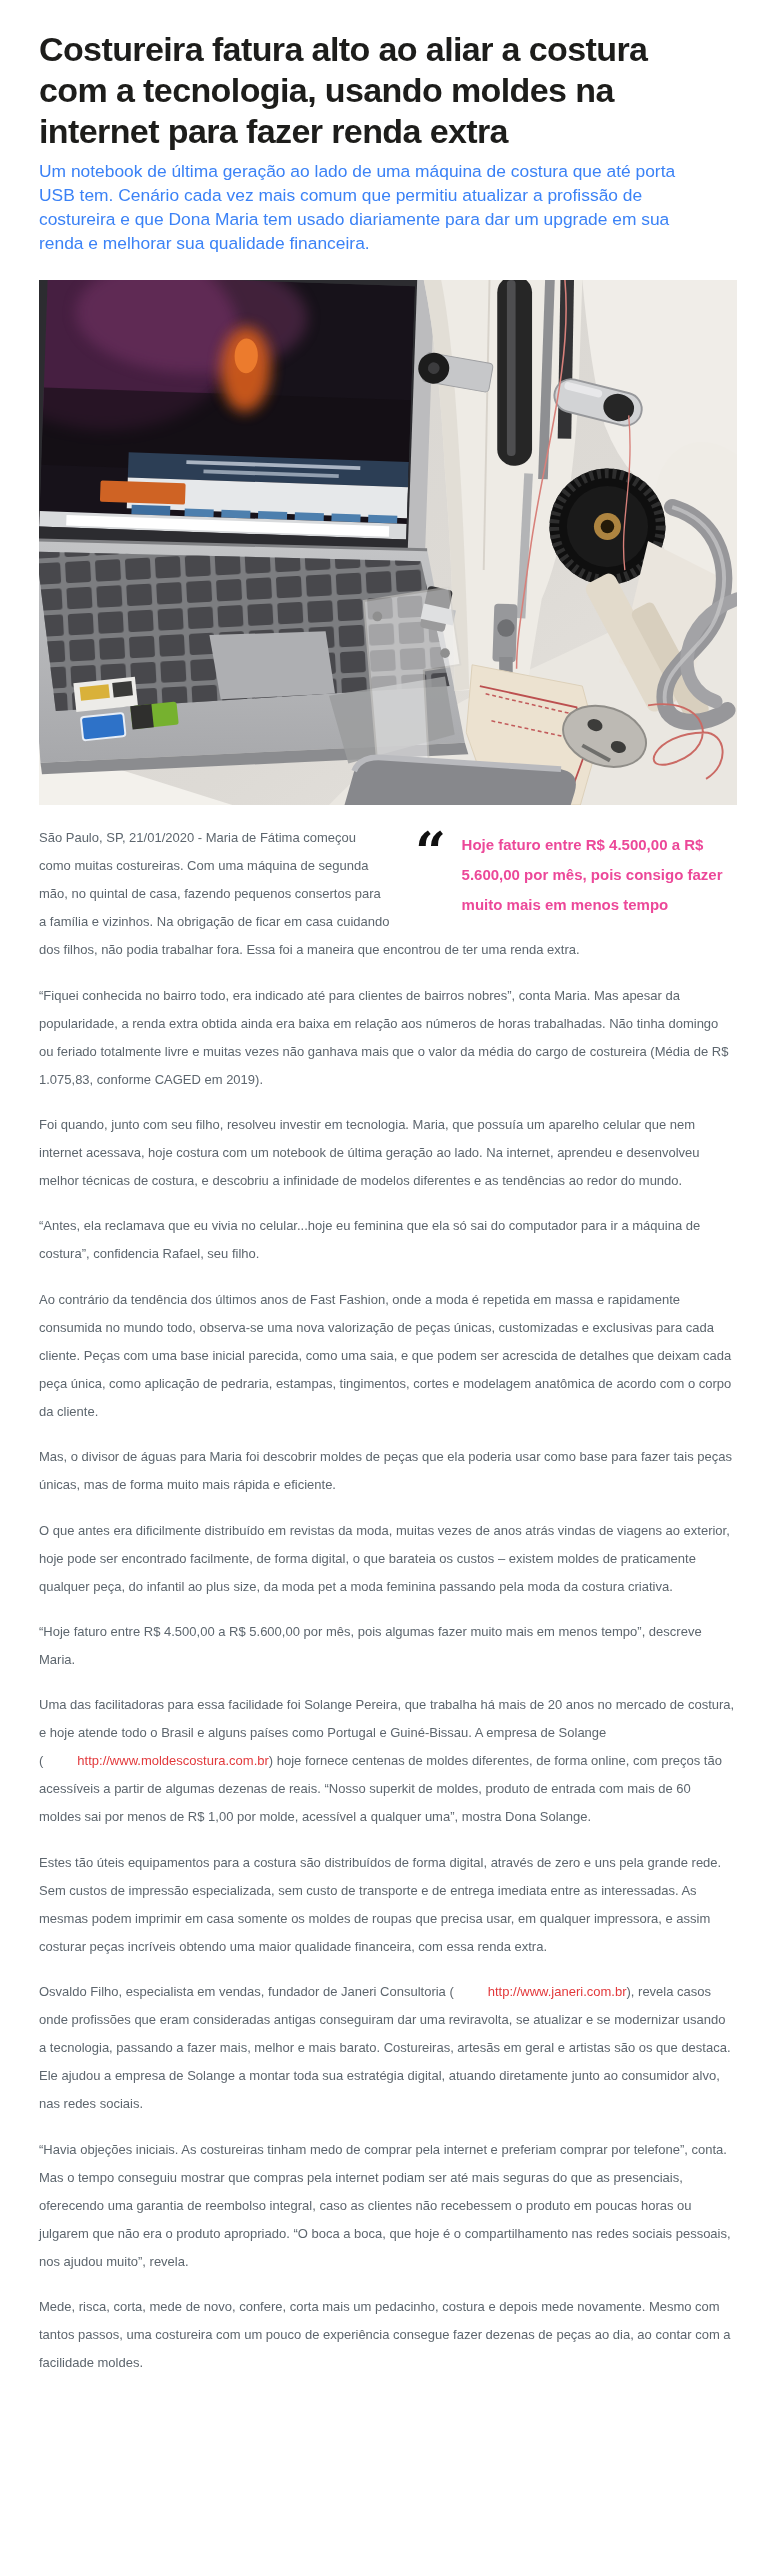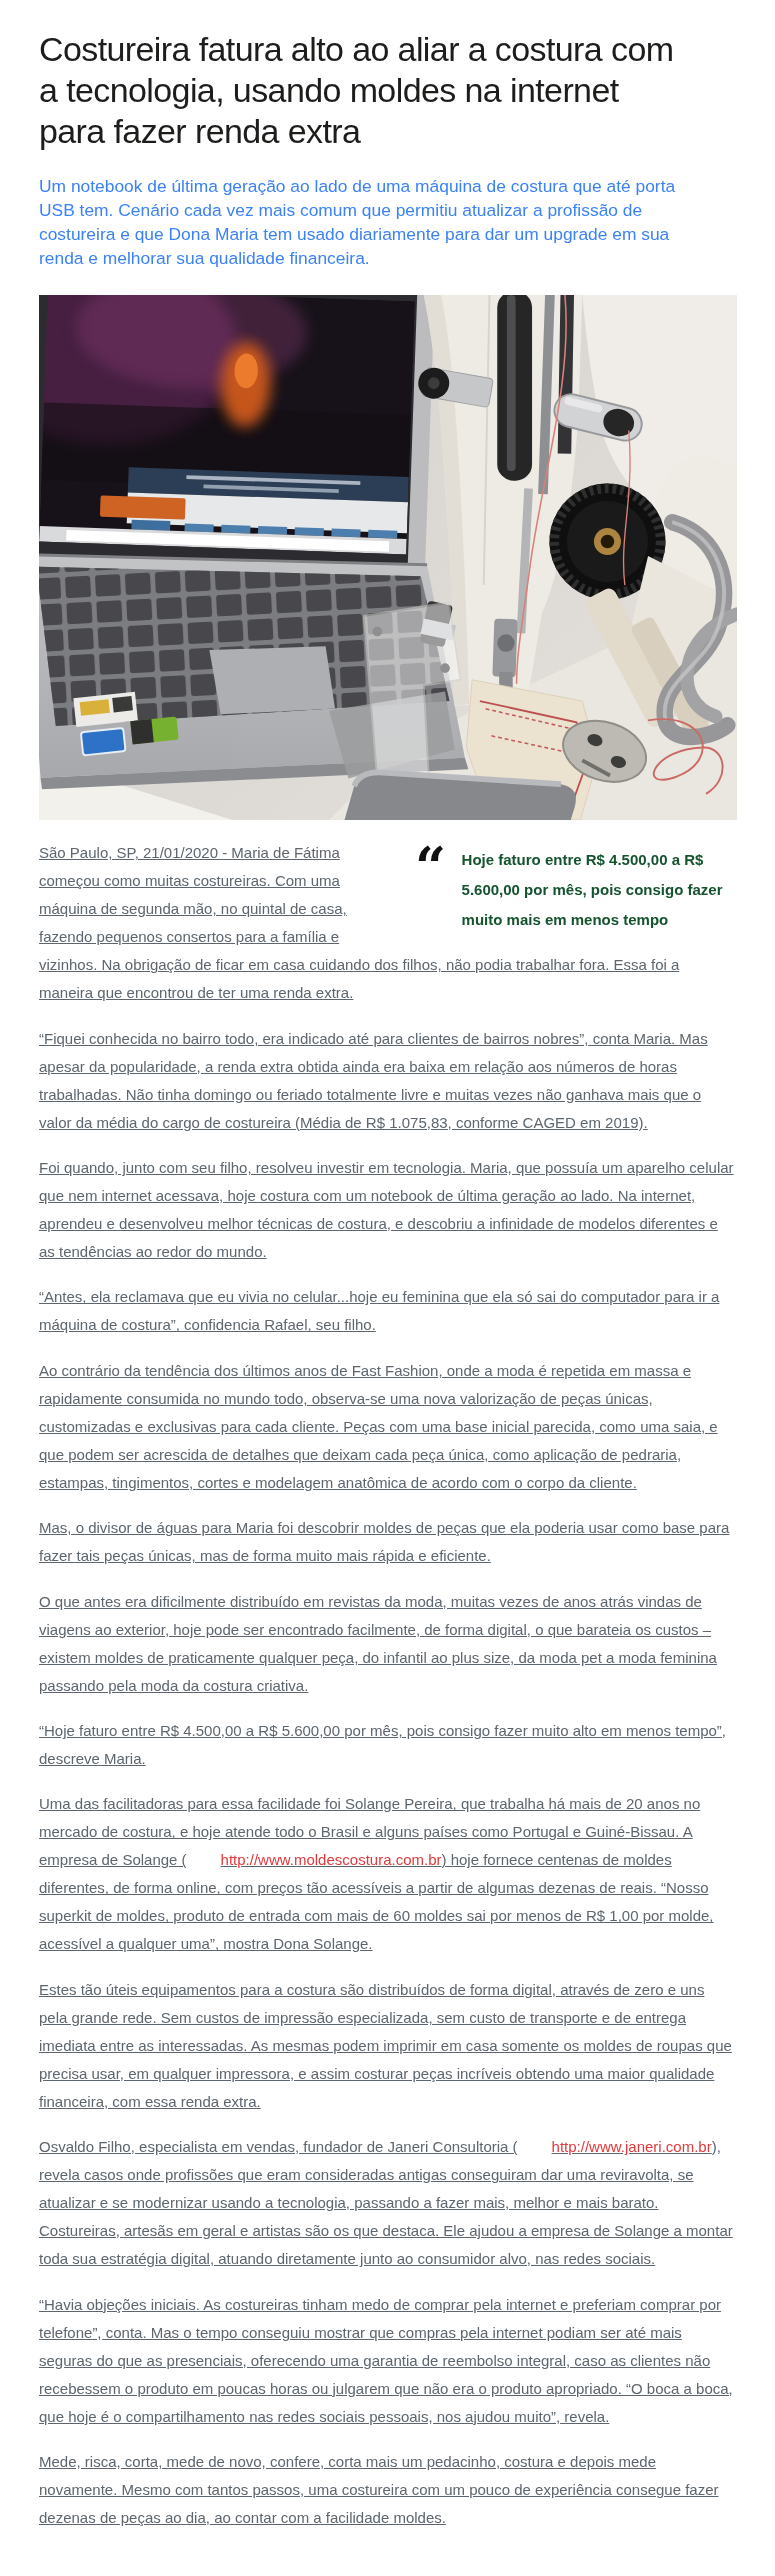--- a/index.html
+++ b/index.html
@@ -1,43 +1,43 @@
 <!DOCTYPE html>
 <html lang="pt-BR"><head>
 <meta charset="utf-8">
 <style>
   html,body{margin:0;padding:0;background:#ffffff;}
   body{width:775px;font-family:"Liberation Sans",sans-serif;}
   .page{box-sizing:border-box;width:775px;padding:29px 39px 44px;}
   h1.title{
-    margin:0 53px 22px 0;
-    font-size:34px;line-height:41px;font-weight:400;
+    margin:0 53px 7px 0;
+    font-size:34px;line-height:41px;font-weight:700;
     letter-spacing:-0.6px;color:#1d1d1b;
   }
   p.lead{
     margin:0 0 25px;max-width:667px;
     font-size:17.4px;line-height:24px;color:#3b82f6;
   }
   figure.photo{margin:0 0 19.3px;width:698px;height:525px;}
   figure.photo svg{display:block;width:698px;height:525px;}
   .body p.para{
     margin:0 0 17.4px;
-    font-size:15px;line-height:28px;color:#5d666e;text-decoration:underline;
+    font-size:13px;line-height:28px;color:#5d666e;
   }
   a.link{color:#e2393c;text-decoration:none;cursor:pointer;padding-left:34px;}
   aside.pullquote{
     float:right;width:321px;margin:5.8px 0 9.7px 25px;
     display:flex;gap:15.5px;align-items:flex-start;
   }
   .qicon{
     flex:none;font-family:"DejaVu Serif",serif;font-weight:700;
     font-size:54px;line-height:44px;color:#101010;
   }
   aside.pullquote p{
-    margin:0;font-size:15px;line-height:30px;font-weight:700;color:#14532d;
+    margin:0;font-size:15px;line-height:30px;font-weight:700;color:#ec4899;
   }
   .clear{clear:both;}
 </style>
 </head>
 <body>
 
 <div class="page">
 
   <h1 class="title">Costureira fatura alto ao aliar a costura com a tecnologia, usando moldes na internet para fazer renda extra</h1>
 
@@ -187,21 +187,21 @@
       <p>Hoje faturo entre R$ 4.500,00 a R$ 5.600,00 por mês, pois consigo fazer muito mais em menos tempo</p>
     </aside>
 
     <p class="para">São Paulo, SP,  21/01/2020 -  Maria de Fátima começou como muitas costureiras. Com uma máquina de segunda mão, no quintal de casa, fazendo pequenos consertos para a família e vizinhos. Na obrigação de ficar em casa cuidando dos filhos, não podia trabalhar fora. Essa foi a maneira que encontrou de ter uma renda extra.</p>
     <p class="para">“Fiquei conhecida no bairro todo, era indicado até para clientes de bairros nobres”, conta Maria. Mas apesar da popularidade, a renda extra obtida ainda era baixa em relação aos números de horas trabalhadas. Não tinha domingo ou feriado totalmente livre e muitas vezes não ganhava mais que o valor da média do cargo de costureira (Média de R$ 1.075,83, conforme CAGED em 2019).</p>
     <p class="para">Foi quando, junto com seu filho, resolveu investir em tecnologia. Maria, que possuía um aparelho celular que nem internet acessava, hoje costura com um notebook de última geração ao lado. Na internet, aprendeu e desenvolveu melhor técnicas de costura, e descobriu a infinidade de modelos diferentes e as tendências ao redor do mundo.</p>
     <p class="para">“Antes, ela reclamava que eu vivia no celular...hoje eu feminina que ela só sai do computador para ir a máquina de costura”, confidencia Rafael, seu filho.</p>
     <p class="para">Ao contrário da tendência dos últimos anos de Fast Fashion, onde a moda é repetida em massa e rapidamente consumida no mundo todo, observa-se uma nova valorização de peças únicas, customizadas e exclusivas para cada cliente. Peças com uma base inicial parecida, como uma saia, e que podem ser acrescida de detalhes que deixam cada peça única, como aplicação de pedraria, estampas, tingimentos, cortes e modelagem anatômica de acordo com o corpo da cliente.</p>
     <p class="para">Mas, o divisor de águas para Maria foi descobrir moldes de peças que ela poderia usar como base para fazer tais peças únicas, mas de forma muito mais rápida e eficiente.</p>
     <p class="para">O que antes era dificilmente distribuído em revistas da moda, muitas vezes de anos atrás vindas de viagens ao exterior, hoje pode ser encontrado facilmente, de forma digital, o que barateia os custos – existem moldes de praticamente qualquer peça, do infantil ao plus size, da moda pet a moda feminina passando pela moda da costura criativa.</p>
-    <p class="para">“Hoje faturo entre R$ 4.500,00 a R$ 5.600,00 por mês, pois consigo fazer muito alto em menos tempo”, descreve Maria.</p>
+    <p class="para">“Hoje faturo entre R$ 4.500,00 a R$ 5.600,00 por mês, pois algumas fazer muito mais em menos tempo”, descreve Maria.</p>
 
     <p class="para"><span>Uma das facilitadoras para essa facilidade foi Solange Pereira, que trabalha há mais de 20 anos no mercado de costura, e hoje atende todo o Brasil e alguns países como Portugal e Guiné-Bissau. A empresa de Solange (</span><a class="link">http://www.moldescostura.com.br</a><span>) hoje fornece centenas de moldes diferentes, de forma online, com preços tão acessíveis a partir de algumas dezenas de reais. “Nosso superkit de moldes, produto de entrada com mais de 60 moldes sai por menos de R$ 1,00 por molde, acessível a qualquer uma”, mostra Dona Solange.</span></p>
 
     <p class="para">Estes tão úteis equipamentos para a costura são distribuídos de forma digital, através de zero e uns pela grande rede. Sem custos de impressão especializada, sem custo de transporte e de entrega imediata entre as interessadas. As mesmas podem imprimir em casa somente os moldes de roupas que precisa usar, em qualquer impressora, e assim costurar peças incríveis obtendo uma maior qualidade financeira, com essa renda extra.</p>
 
     <p class="para"><span>Osvaldo Filho, especialista em vendas, fundador de Janeri Consultoria (</span><a class="link">http://www.janeri.com.br</a><span>), revela casos onde profissões que eram consideradas antigas conseguiram dar uma reviravolta, se atualizar e se modernizar usando a tecnologia, passando a fazer mais, melhor e mais barato. Costureiras, artesãs em geral e artistas são os que destaca. Ele ajudou a empresa de Solange a montar toda sua estratégia digital, atuando diretamente junto ao consumidor alvo, nas redes sociais.</span></p>
 
     <p class="para">“Havia objeções iniciais. As costureiras tinham medo de comprar pela internet e preferiam comprar por telefone”, conta. Mas o tempo conseguiu mostrar que compras pela internet podiam ser até mais seguras do que as presenciais, oferecendo uma garantia de reembolso integral, caso as clientes não recebessem o produto em poucas horas ou julgarem que não era o produto apropriado. “O boca a boca, que hoje é o compartilhamento nas redes sociais pessoais, nos ajudou muito”, revela.</p>
     <p class="para">Mede, risca, corta, mede de novo, confere, corta mais um pedacinho, costura e depois mede novamente. Mesmo com tantos passos, uma costureira com um pouco de experiência consegue fazer dezenas de peças ao dia, ao contar com a facilidade moldes.</p>
 

